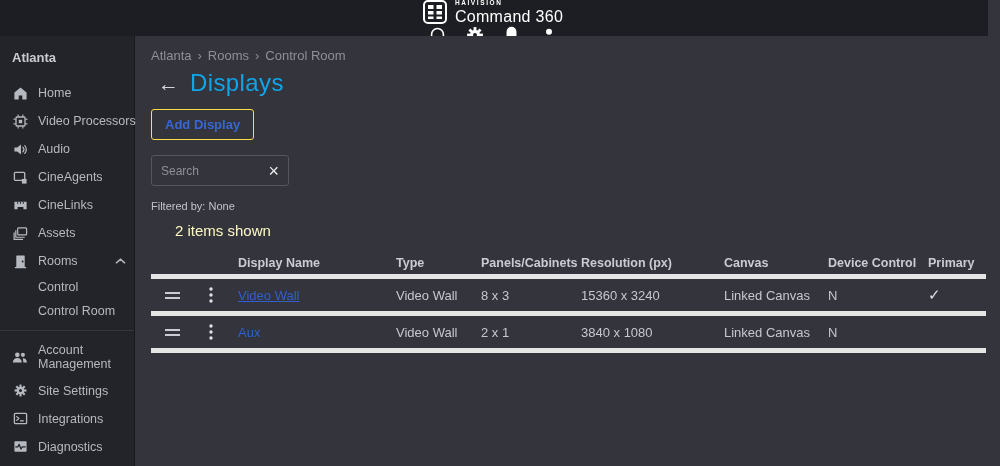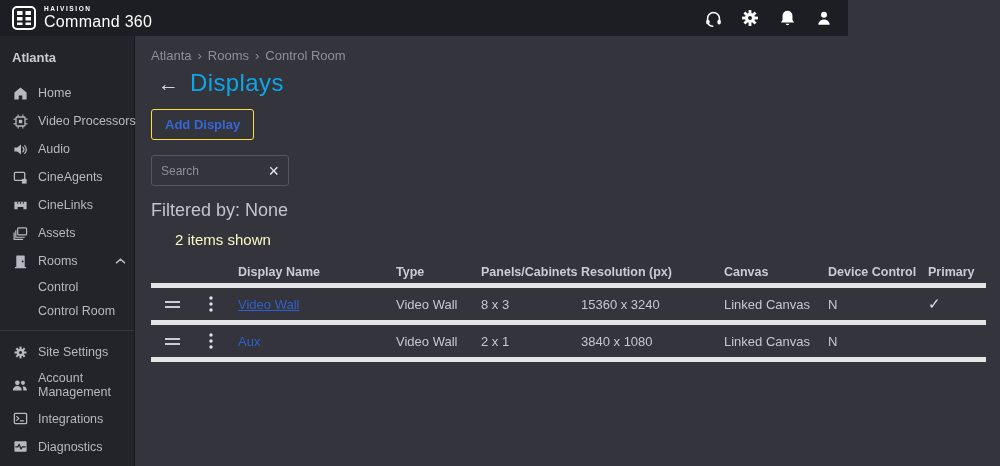--- a/index.html
+++ b/index.html
@@ -5,24 +5,25 @@
   * { margin:0; padding:0; box-sizing:border-box; }
   html,body { width:1000px; height:466px; overflow:hidden; }
   body {
     font-family:"Liberation Sans", sans-serif;
     background:#33343c;
     color:#c6c8ce;
     position:relative;
   }
   
   .topbar {
-    position:absolute; top:0; left:0; width:848px; height:36px;
+    position:absolute; top:0; left:0; width:988px; height:36px;
     background:#1d1e23;
     display:flex; align-items:center; justify-content:space-between;
     padding:0 14px 0 12px;
+    flex-direction:column;
   }
   .brand { display:flex; align-items:center; gap:8px; }
   .brand-logo { width:24px; height:24px; }
   .brand-text { display:flex; flex-direction:column; line-height:1; }
   .brand-small { font-size:6.5px; letter-spacing:1.6px; color:#ffffff; font-weight:bold; margin-bottom:2px; }
   .brand-big { font-size:16px; color:#ffffff; font-weight:400; letter-spacing:0.3px; }
   .topbar-icons { display:flex; align-items:center; gap:17px; }
   .topbar-icons .tico { width:20px; height:20px; display:flex; align-items:center; justify-content:center; cursor:pointer; }
   
   .sidebar {
@@ -65,21 +66,21 @@
     border:1px solid #54565d; border-radius:3px;
     display:flex; align-items:center; padding:0 9px;
     background:transparent;
   }
   .search-box input {
     flex:1; min-width:0; background:transparent; border:none; outline:none;
     font-size:12px; color:#d6d7db; font-family:"Liberation Sans", sans-serif;
   }
   .search-box input::placeholder { color:#8e9098; }
   .search-clear { color:#e8e9ec; font-size:18px; line-height:1; cursor:pointer; margin-left:6px; }
-  .filtered-by { margin-top:14px; font-size:18px; color:#c3c5cb; }
+  .filtered-by { margin-top:14px; font-size:11px; color:#c3c5cb; }
   .items-shown { margin-top:10px; margin-left:24px; font-size:15px; color:#fef9c3; }
   
   .table { margin-top:12px; width:835px; }
   .trow {
     display:grid;
     grid-template-columns:42px 36px 167px 85px 100px 125px 110px 102px 1fr;
     align-items:center;
     border-bottom:5px solid #e5e5e5;
   }
   .thead { height:28px; font-size:12.5px; font-weight:bold; color:#caccd2; }
@@ -254,50 +255,50 @@
 
   <div class="nav-item nav-sub">
     <span class="lbl">Control</span>
   </div>
   <div class="nav-item nav-sub">
     <span class="lbl">Control Room</span>
   </div>
 
   <div class="side-divider"></div>
 
+  <div class="nav-item wrap">
+    <span class="nico">
+      <svg width="16" height="15" viewBox="0 0 18 16">
+        <circle cx="6" cy="5" r="2.6" fill="#b7b9c0"></circle>
+        <circle cx="12.3" cy="5" r="2.3" fill="#b7b9c0"></circle>
+        <path d="M1 13.5c0-3 2.2-4.8 5-4.8s5 1.8 5 4.8z" fill="#b7b9c0"></path>
+        <path d="M12.2 8.8c2.6 0 4.6 1.7 4.6 4.7h-4z" fill="#b7b9c0"></path>
+      </svg>
+    </span>
+    <span class="lbl">Account Management</span>
+  </div>
+
   <div class="nav-item">
     <span class="nico">
       <svg width="15" height="15" viewBox="0 0 24 24">
         <g stroke="#b7b9c0" stroke-width="3.4">
           <line x1="12" y1="2.5" x2="12" y2="7"></line>
             <line x1="12" y1="17" x2="12" y2="21.5"></line>
           <line x1="2.5" y1="12" x2="7" y2="12"></line>
             <line x1="17" y1="12" x2="21.5" y2="12"></line>
           <line x1="5.3" y1="5.3" x2="8.4" y2="8.4"></line>
             <line x1="15.6" y1="15.6" x2="18.7" y2="18.7"></line>
           <line x1="5.3" y1="18.7" x2="8.4" y2="15.6"></line>
             <line x1="15.6" y1="8.4" x2="18.7" y2="5.3"></line>
         </g>
         <circle cx="12" cy="12" r="6" fill="#b7b9c0"></circle>
         <circle cx="12" cy="12" r="2.4" fill="#232429"></circle>
       </svg>
     </span>
     <span class="lbl">Site Settings</span>
-  </div>
-
-  <div class="nav-item wrap">
-    <span class="nico">
-      <svg width="16" height="15" viewBox="0 0 18 16">
-        <circle cx="6" cy="5" r="2.6" fill="#b7b9c0"></circle>
-        <circle cx="12.3" cy="5" r="2.3" fill="#b7b9c0"></circle>
-        <path d="M1 13.5c0-3 2.2-4.8 5-4.8s5 1.8 5 4.8z" fill="#b7b9c0"></path>
-        <path d="M12.2 8.8c2.6 0 4.6 1.7 4.6 4.7h-4z" fill="#b7b9c0"></path>
-      </svg>
-    </span>
-    <span class="lbl">Account Management</span>
   </div>
 
   <div class="nav-item">
     <span class="nico">
       <svg width="15" height="15" viewBox="0 0 16 16">
         <rect x="1.5" y="2.5" width="13" height="11" rx="1" fill="none" stroke="#b7b9c0" stroke-width="1.4"></rect>
         <path d="M4 6l2.2 2L4 10" fill="none" stroke="#b7b9c0" stroke-width="1.4" stroke-linecap="round"></path>
         <line x1="7.5" y1="10.5" x2="11.5" y2="10.5" stroke="#b7b9c0" stroke-width="1.4"></line>
       </svg>
     </span>

